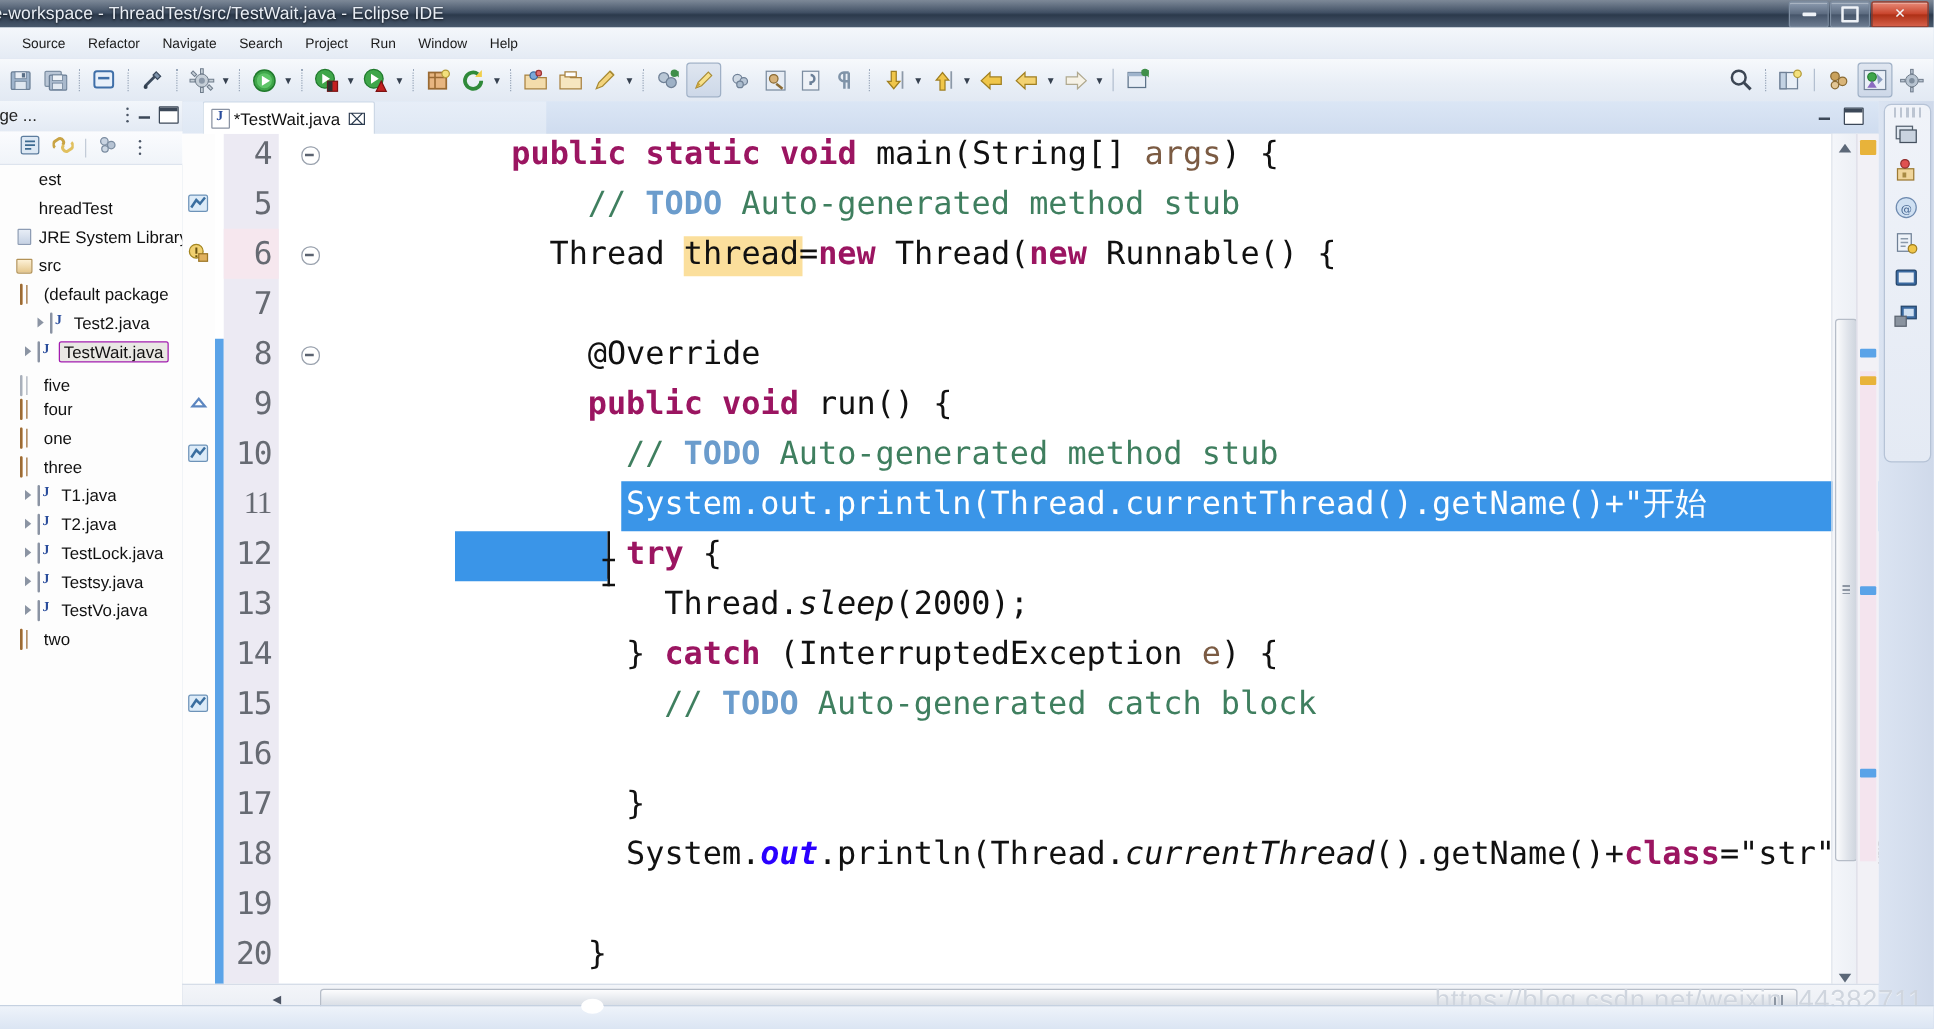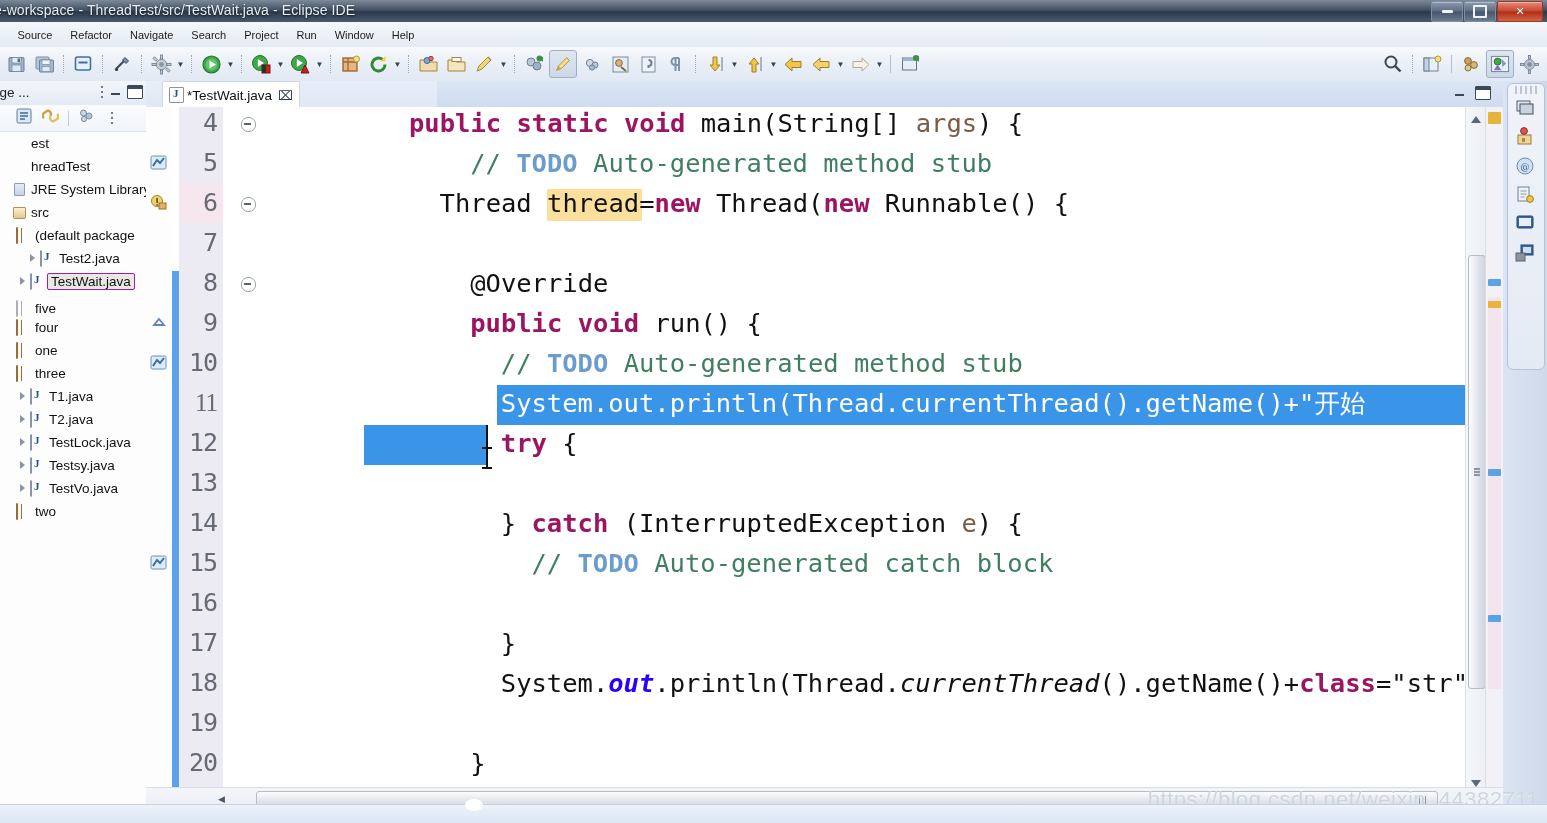--- a/index.html
+++ b/index.html
@@ -783,20 +783,21 @@
             <div class="sel-line" style="top: 278px; left: 273.8px; width: 1300px; background: rgb(58, 149, 232);"></div>
             <div class="cl code" style="top: -4px; left: 186px;"><span class="kw">public</span> <span class="kw">static</span> <span class="kw">void</span> main(String[] <span class="prm">args</span>) {</div>
             <div class="cl code" style="top: 36px; left: 247.2px;"><span class="cm">//</span> <span class="todo">TODO</span><span class="cm"> Auto-generated method stub</span></div>
             <div class="cl code" style="top: 76px; left: 216.6px;">Thread thread=<span class="kw">new</span> Thread(<span class="kw">new</span> Runnable() {</div>
             <div class="cl code" style="top: 116px; left: 186px;"></div>
             <div class="cl code" style="top: 156px; left: 247.2px;">@Override</div>
             <div class="cl code" style="top: 196px; left: 247.2px;"><span class="kw">public</span> <span class="kw">void</span> run() {</div>
             <div class="cl code" style="top: 236px; left: 277.8px;"><span class="cm">//</span> <span class="todo">TODO</span><span class="cm"> Auto-generated method stub</span></div>
             <div class="cl code" style="top: 276px; left: 277.8px;"><span class="sel-text">System.out.println(Thread.currentThread().getName()+"开始</span></div>
             <div class="cl code" style="top: 316px; left: 277.8px;"><span class="kw">try</span> {</div>
+            <div class="cl code" style="top: 356px; left: 308.4px;">Thread.<span class="mth" style="font-style:italic">sleep</span>(2000);</div>
             <div class="cl code" style="top: 396px; left: 277.8px;">} <span class="kw">catch</span> (InterruptedException <span class="prm">e</span>) {</div>
             <div class="cl code" style="top: 436px; left: 308.4px;"><span class="cm">//</span> <span class="todo">TODO</span><span class="cm"> Auto-generated catch block</span></div>
             <div class="cl code" style="top: 516px; left: 277.8px;">}</div>
             <div class="cl code" style="top: 556px; left: 277.8px;">System.<span class="fld">out</span>.println(Thread.<span class="mth" style="font-style:italic">currentThread</span>().getName()+<span <span="" class="kw">class</span>="str"&gt;"结束</div>
             <div class="cl code" style="top: 596px; left: 186px;"></div>
             <div class="cl code" style="top: 636px; left: 247.2px;">}</div>
             <div class="caret" style="left: 263px; top: 318px; height: 38px;"></div>
             <div class="mousecur" style="left: 259px; top: 340px;"></div>
           </div>
       </div>

